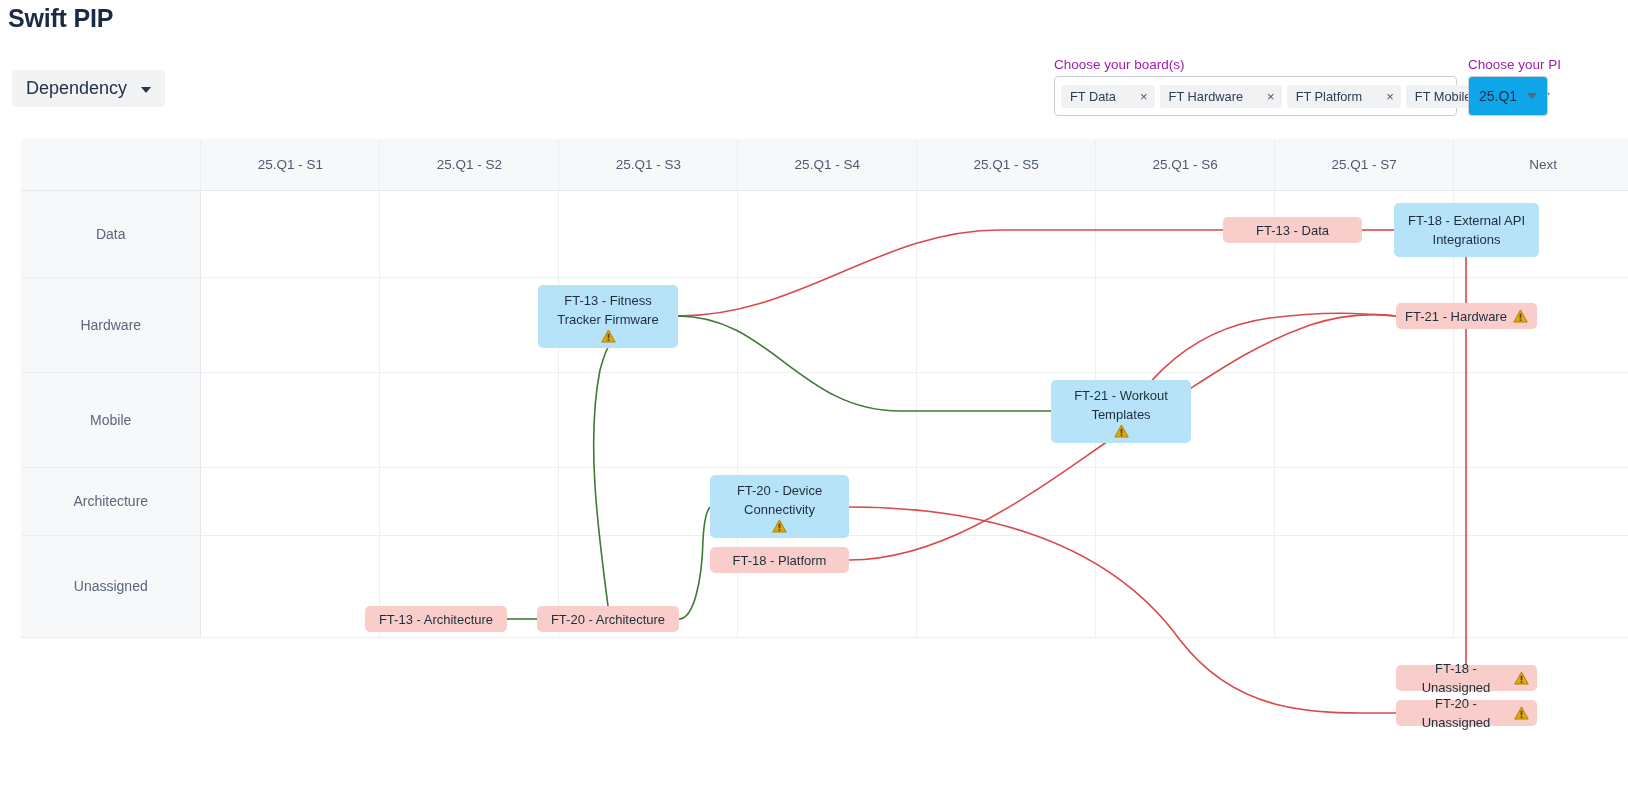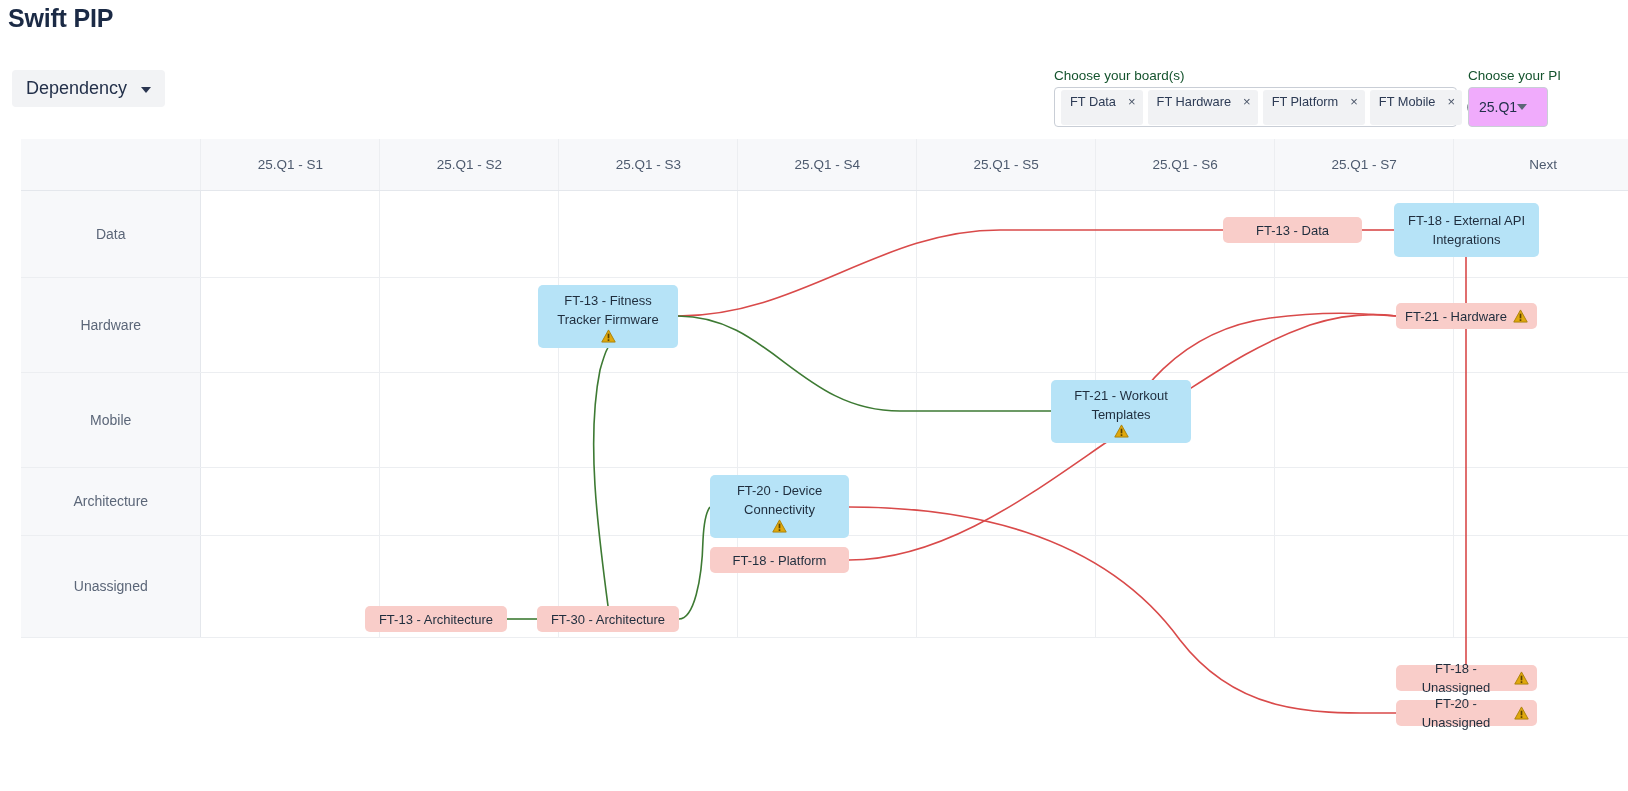--- a/index.html
+++ b/index.html
@@ -30,50 +30,50 @@
   .caret {
     width: 0; height: 0; position: relative; top: 1px;
     border-left: 5px solid transparent;
     border-right: 5px solid transparent;
     border-top: 6px solid #2a3550;
   }
 
   .boards-wrap { position: absolute; left: 1054px; top: 57px; }
   .pi-wrap { position: absolute; left: 1468px; top: 57px; }
   .field-label {
-    font-size: 13.5px; color: #14532d; margin-bottom: 4px; display: block; margin-top: 11px;
+    font-size: 13.5px; color: #a21caf; margin-bottom: 4px; display: block;
   }
   .boards-box {
     width: 403px; height: 40px;
     border: 1px solid #c9ced6; border-radius: 4px;
     background: #fff;
     display: flex; align-items: center; padding: 0 6px; gap: 5px;
   }
   .chip {
-    display: inline-flex; align-items: center; gap: 12px;
+    display: inline-flex; align-items: center; gap: 24px;
     background: #f1f2f4; border-radius: 3px;
-    padding: 4px 7px 16px 9px;
+    padding: 4px 7px 4px 9px;
     font-size: 12.8px; color: #2d3b55; white-space: nowrap;
   }
   .chip-x { font-size: 13px; color: #4a5568; cursor: pointer; line-height: 1; }
   .boards-actions { margin-left: auto; display: flex; align-items: center; gap: 10px; padding-right: 4px; }
   .clear-icon {
     width: 15px; height: 15px; border-radius: 50%;
     background: #848c99; color: #fff; font-size: 11px; line-height: 15px;
     text-align: center; cursor: pointer; font-family: "Liberation Sans", sans-serif;
   }
   .dd-caret {
     width: 0; height: 0;
     border-left: 5px solid transparent; border-right: 5px solid transparent;
     border-top: 6px solid #5b6676; cursor: pointer;
   }
   .pi-box {
     width: 80px; height: 40px;
-    border: 1px solid #c9ced6; border-radius: 4px; background: #f0abfc;
-    display: flex; align-items: center; justify-content: flex-start;
+    border: 1px solid #c9ced6; border-radius: 4px; background: #0ea5e9;
+    display: flex; align-items: center; justify-content: space-between;
     padding: 0 10px; font-size: 14px; color: #22304a; cursor: pointer;
   }
 
   
   .grid { position: absolute; left: 21px; top: 139px; width: 1612px; height: 602px; }
 
   .grid-table { width: 100%; border-collapse: collapse; table-layout: fixed; }
   .grid-table th, .grid-table td {
     border-right: 1px solid #eceef1;
     border-bottom: 1px solid #eceef1;
@@ -330,21 +330,21 @@
 
     <div class="card pink inline" style="left:710px;top:547px;width:139px;height:26px">
       <span class="label">FT-18 - Platform</span>
     </div>
 
     <div class="card pink inline" style="left:365px;top:606px;width:142px;height:26px">
       <span class="label">FT-13 - Architecture</span>
     </div>
 
     <div class="card pink inline" style="left:537px;top:606px;width:142px;height:26px">
-      <span class="label">FT-30 - Architecture</span>
+      <span class="label">FT-20 - Architecture</span>
     </div>
 
     <div class="card pink inline" style="left:1396px;top:665px;width:141px;height:26px">
       <span class="label">FT-18 - Unassigned</span>
       <span class="warn">
         <svg width="15" height="14" viewBox="0 0 16 15">
             <path d="M8 1 L15.2 14 L0.8 14 Z" fill="#e0a80d" stroke="#a9800a" stroke-width="1"></path>
             <rect x="7.1" y="5" width="1.8" height="5" fill="#5a4200"></rect>
             <rect x="7.1" y="11" width="1.8" height="1.8" fill="#5a4200"></rect>
           </svg>

